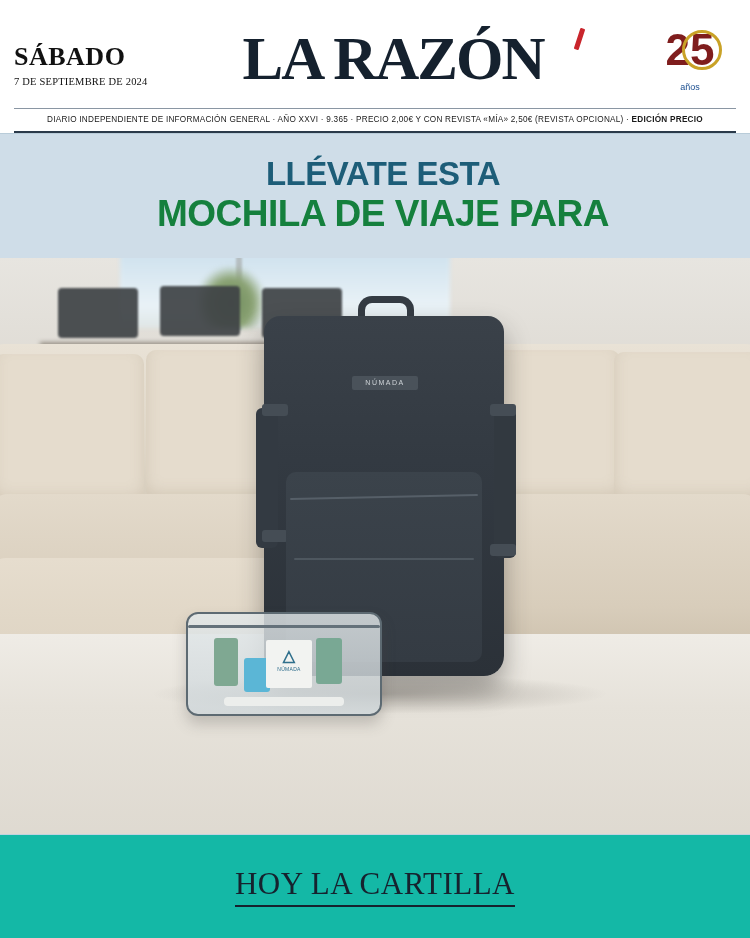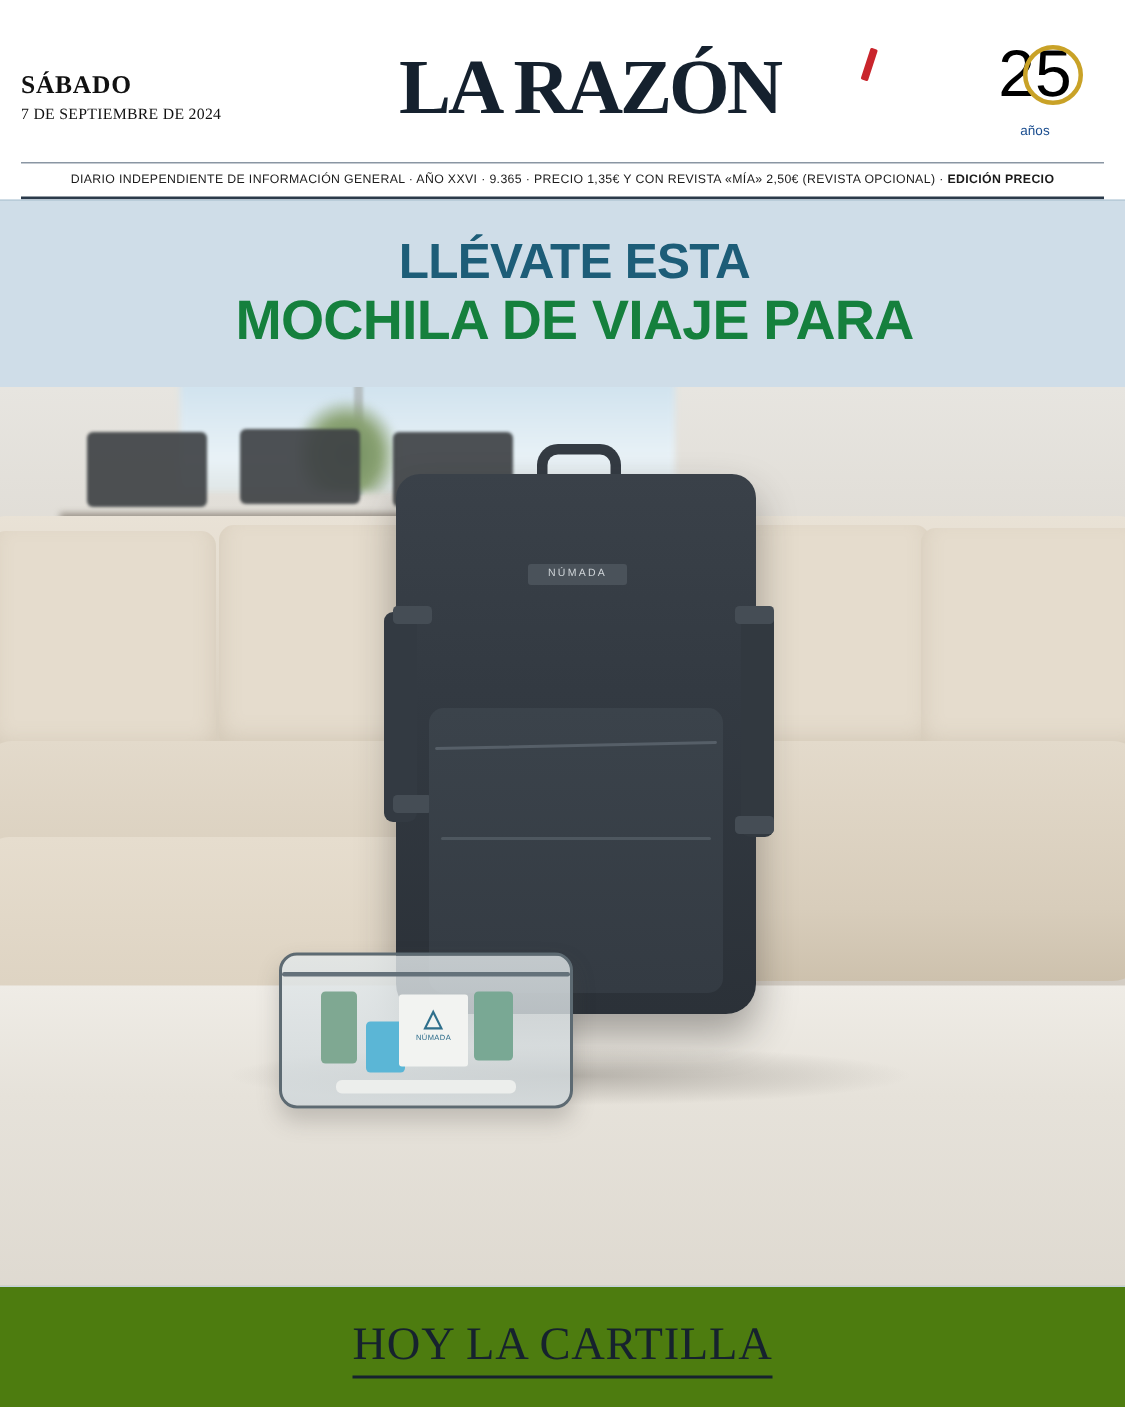--- a/index.html
+++ b/index.html
@@ -29,21 +29,21 @@
   }
   .date-block {
     width: 128px;
     flex: 0 0 128px;
     text-align: left;
     padding-top: 16px;
   }
   .date-day {
     font-family: "Liberation Serif", serif;
     font-weight: bold;
-    font-size: 17px;
+    font-size: 26px;
     letter-spacing: 0.5px;
     color: #111;
     line-height: 1.1;
   }
   .date-full {
     font-family: "Liberation Serif", serif;
     font-size: 10.5px;
     letter-spacing: 0.2px;
     color: #111;
     margin-top: 4px;
@@ -51,21 +51,21 @@
   }
   .logo-block {
     flex: 1 1 auto;
     text-align: center;
     position: relative;
     padding-top: 4px;
   }
   .logo-text {
     font-family: "Liberation Serif", serif;
     font-weight: bold;
-    font-size: 52px;
+    font-size: 61px;
     letter-spacing: -2px;
     color: #15212e;
     line-height: 0.95;
     white-space: nowrap;
     position: relative;
     display: inline-block;
   }
   .logo-accent {
     position: absolute;
     top: 2px;
@@ -78,23 +78,23 @@
   }
   .anniv-block {
     width: 92px;
     flex: 0 0 92px;
     text-align: center;
     position: relative;
     padding-top: 6px;
   }
   .anniv-number {
     font-family: "Liberation Sans", sans-serif;
-    font-weight: normal;
+    font-weight: bold;
     font-size: 44px;
-    color: #000000;
+    color: #7f1d1d;
     line-height: 1;
     position: relative;
     display: inline-block;
   }
   .anniv-ring {
     position: absolute;
     width: 40px;
     height: 40px;
     border: 3px solid #c9a227;
     border-radius: 50%;
@@ -298,22 +298,22 @@
     position: absolute; left: 0; right: 0; top: 6px;
     font-size: 16px; color: #2f6f8c; font-weight: bold;
   }
   .tube {
     position: absolute; left: 224px; bottom: 128px; width: 120px; height: 9px;
     background: #eceeec; border-radius: 4px;
   }
 
   
   .footer-band {
-    background: #4d7c0f;
-    height: 81px;
+    background: #14b8a6;
+    height: 104px;
     display: flex;
     align-items: center;
     justify-content: center;
     border-top: 1px solid #c0d2de;
   }
   .footer-text {
     font-family: "Liberation Serif", serif;
     font-size: 31px;
     color: #16222e;
     letter-spacing: 0.5px;
@@ -340,21 +340,21 @@
     <div class="anniv-block">
       <div class="anniv-number">25</div>
       <div class="anniv-ring"></div>
       <div class="anniv-label">años</div>
     </div>
   </div>
 
   <div class="rule-thin"></div>
 
   <div class="subheader">
-    <span>DIARIO INDEPENDIENTE DE INFORMACIÓN GENERAL · AÑO XXVI · 9.365 · PRECIO 1,35€ Y CON REVISTA «MÍA» 2,50€ (REVISTA OPCIONAL) · </span><b>EDICIÓN PRECIO</b>
+    <span>DIARIO INDEPENDIENTE DE INFORMACIÓN GENERAL · AÑO XXVI · 9.365 · PRECIO 2,00€ Y CON REVISTA «MÍA» 2,50€ (REVISTA OPCIONAL) · </span><b>EDICIÓN PRECIO</b>
   </div>
 
   <div class="rule-thick"></div>
 
   <div class="ad-headline">
     <div class="ad-line ad-line-1">LLÉVATE ESTA</div>
     <div class="ad-line ad-line-2">MOCHILA DE VIAJE PARA</div>
   </div>
 
   <div class="photo-wrap">

